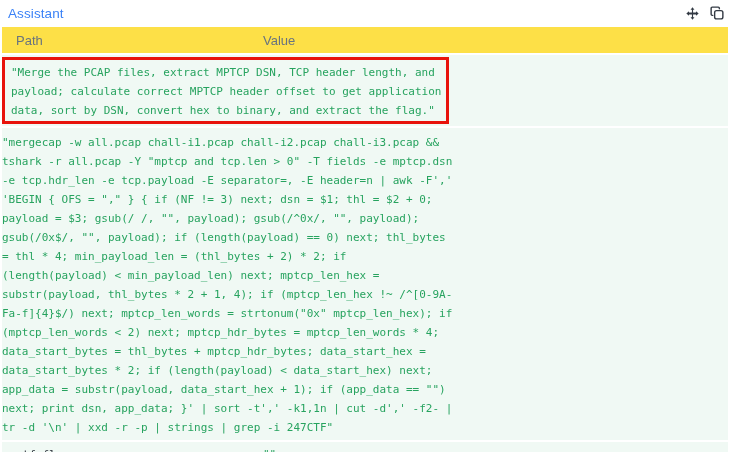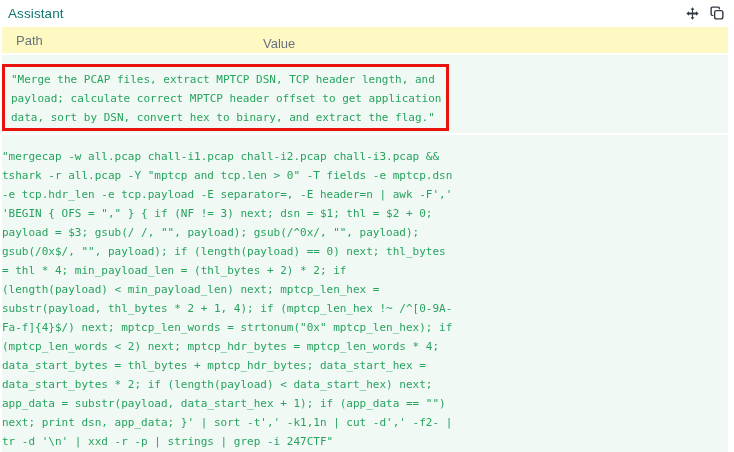--- a/index.html
+++ b/index.html
@@ -3,34 +3,34 @@
 <meta charset="utf-8">
 <style>
   * { margin: 0; padding: 0; box-sizing: border-box; }
   html, body { width: 734px; height: 452px; background: #ffffff; overflow: hidden; }
   body { font-family: "Liberation Sans", sans-serif; }
 
   .panel-header {
     display: flex; align-items: center; justify-content: space-between;
     padding: 5px 10px 4px 8px; height: 25px;
   }
-  .panel-title { font-size: 13.5px; font-weight: 500; color: #0f766e; letter-spacing: .1px; }
+  .panel-title { font-size: 13.5px; font-weight: 500; color: #3b82f6; letter-spacing: .1px; }
   .header-icons { display: flex; align-items: center; gap: 11px; }
   .hicon { display: inline-flex; cursor: pointer; }
 
   .kv-table { margin: 2px 6px 0 2px; }
   .row { display: flex; background: #f0f9f4; margin-bottom: 2px; }
-  .row.thead { background: #fef9c3; height: 26px; }
+  .row.thead { background: #fde047; height: 26px; }
   .thead .cell { display: flex; align-items: center; font-size: 13px; color: #68737f; }
 
   .cell.path {
     flex: 0 0 261px; padding-left: 14px;
     display: flex; align-items: center;
   }
-  .cell.value { flex: 1 1 auto; padding: 3px 20px 3px 0; min-width: 0; margin-top: 7px; }
+  .cell.value { flex: 1 1 auto; padding: 3px 20px 3px 0; min-width: 0; }
 
   .mono {
     font-family: "DejaVu Sans Mono", "Liberation Mono", monospace;
     font-size: 11px; line-height: 17px;
     white-space: pre-wrap; word-break: break-word;
   }
   .path-label { color: #2b313a; }
   .val-string { color: #27a35f; }
 
   .row.r-explanation .cell.value { padding-top: 2px; padding-bottom: 2px; }

